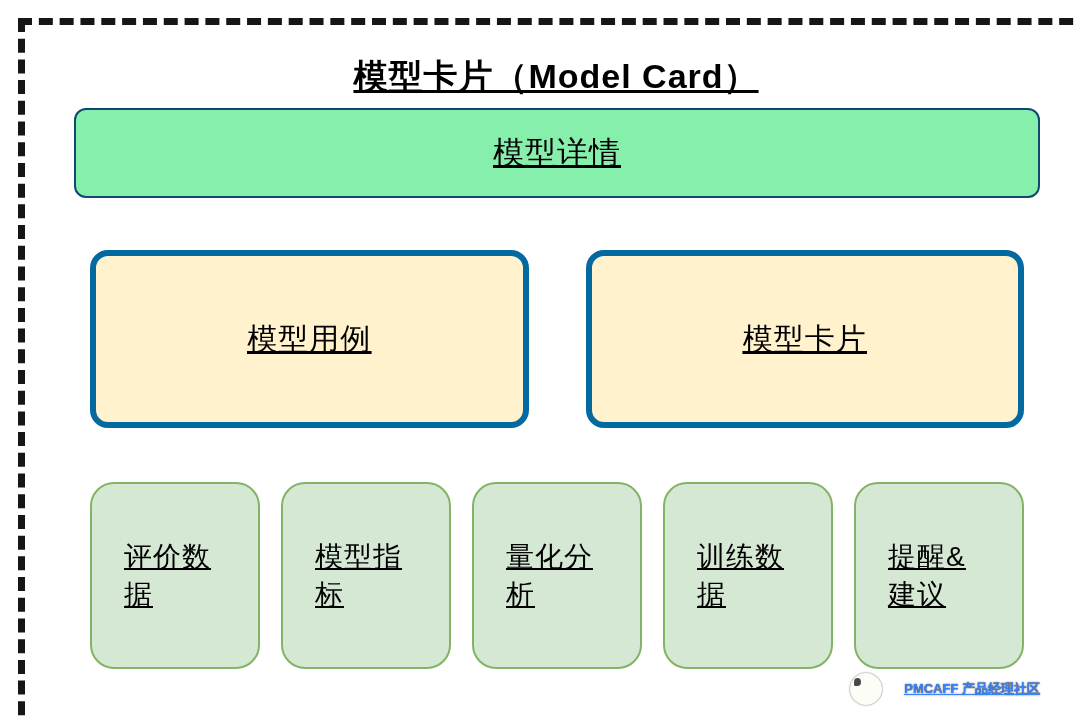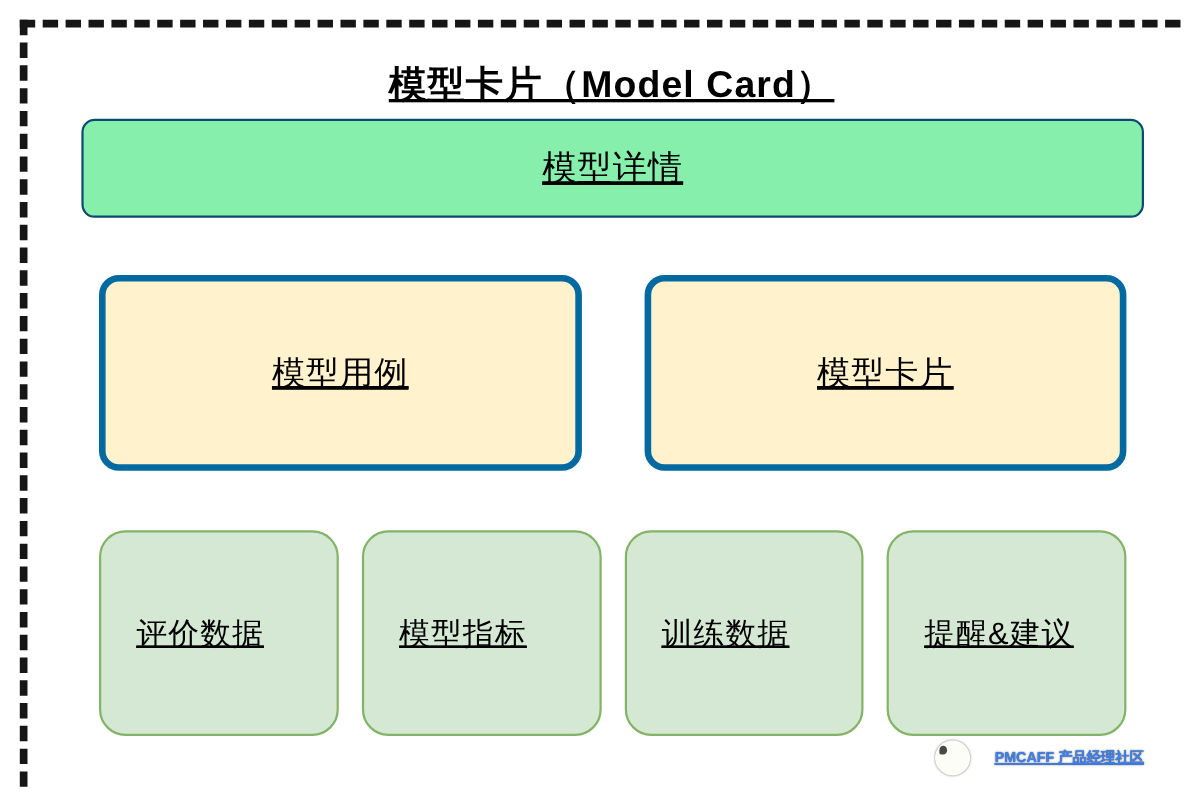--- a/index.html
+++ b/index.html
@@ -136,20 +136,23 @@
   </div>
 
   <div class="row data-row">
     <div class="data-box">
       <span>评价数据</span>
     </div>
     <div class="data-box">
       <span>模型指标</span>
     </div>
     <div class="data-box">
+      <span>量化分析</span>
+    </div>
+    <div class="data-box">
       <span>训练数据</span>
     </div>
     <div class="data-box">
       <span>提醒&amp;建议</span>
     </div>
   </div>
 
   <div class="watermark">
     <span class="wm-logo"></span>
     <span>PMCAFF 产品经理社区</span>

